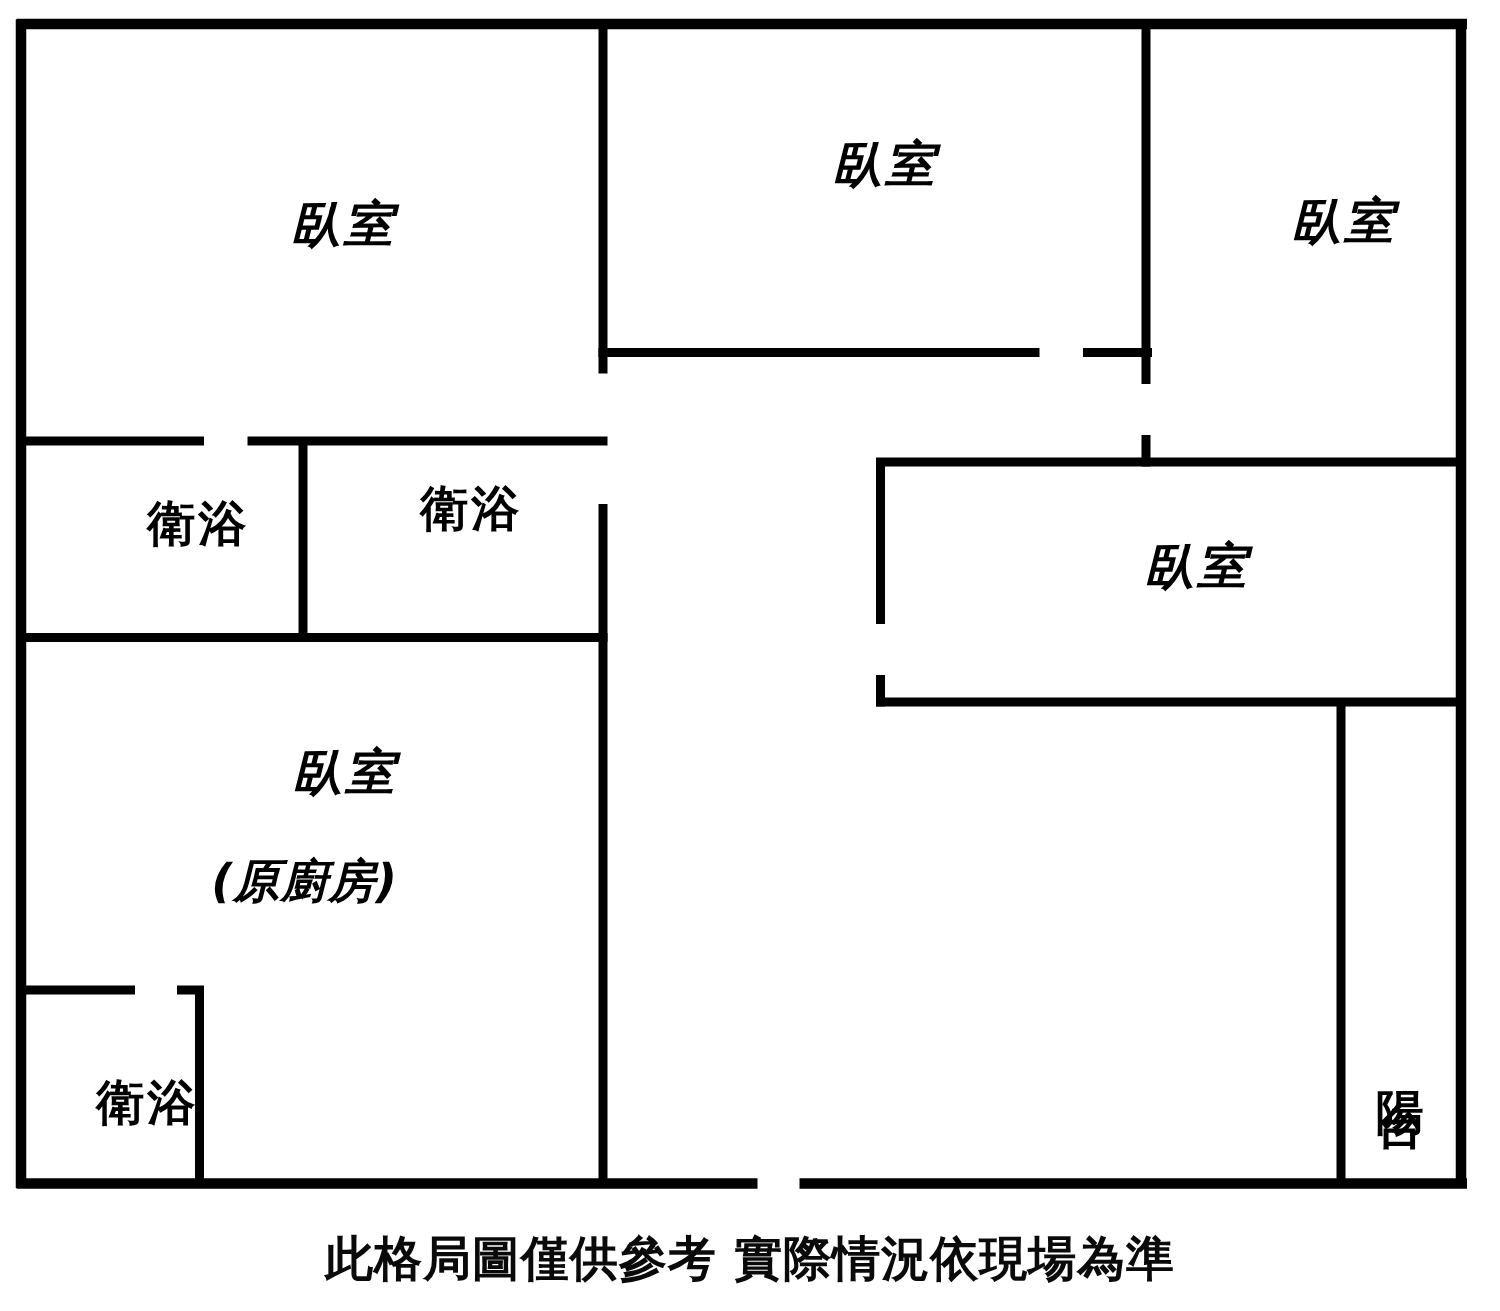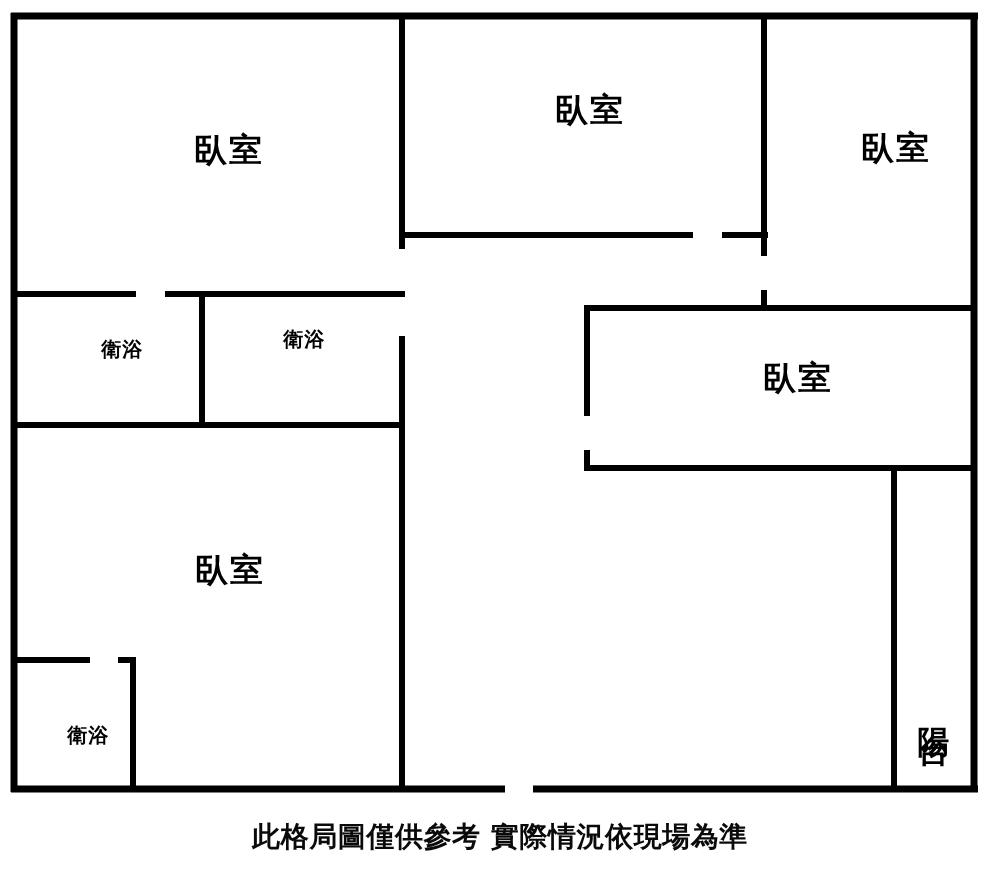--- a/index.html
+++ b/index.html
@@ -31,36 +31,36 @@
   .room-label {
     position: absolute;
     color: #000000;
     font-weight: 700;
     line-height: 1.12;
     text-align: center;
     white-space: pre;
     letter-spacing: 0.06em;
     -webkit-font-smoothing: antialiased;
   }
-  .lbl-lg { font-size: 33px; }
-  .lbl-md { font-size: 20px; }
+  .lbl-lg { font-size: 33px; font-style: italic; }
+  .lbl-md { font-size: 32px; }
   .sub-line { font-size: 31px; display: block; letter-spacing: 0.02em; }
   .vertical-label {
     writing-mode: vertical-rl;
     text-orientation: upright;
     letter-spacing: 0.18em;
     font-size: 32px;
   }
   #plan-caption {
     position: absolute;
     left: 0;
     top: 818px;
     width: 1000px;
     text-align: center;
-    font-size: 28px;
+    font-size: 32px;
     font-weight: 700;
     color: #0a0a0a;
     letter-spacing: 0.02em;
     white-space: pre;
   }
 </style>
 </head>
 <body>
 
 <div id="floorplan-page">
@@ -122,20 +122,21 @@
   <div class="room-label lbl-md" style="left:288px; top:340px; transform:translate(-50%,-50%);">
     <span>衛浴</span>
   </div>
 
   <div class="room-label lbl-lg" style="left:771px; top:378px; transform:translate(-50%,-50%);">
     <span>臥室</span>
   </div>
 
   <div class="room-label lbl-lg" style="left:203px; top:570px; transform:translate(-50%,-50%);">
     <span>臥室</span>
+    <span class="sub-line">(原廚房)</span>
   </div>
 
   <div class="room-label lbl-md" style="left:72px; top:736px; transform:translate(-50%,-50%);">
     <span>衛浴</span>
   </div>
 
 
   <div class="room-label vertical-label" style="left:933px; top:620px; transform:translate(-50%,-50%);">
     <span>陽台</span>
   </div>

